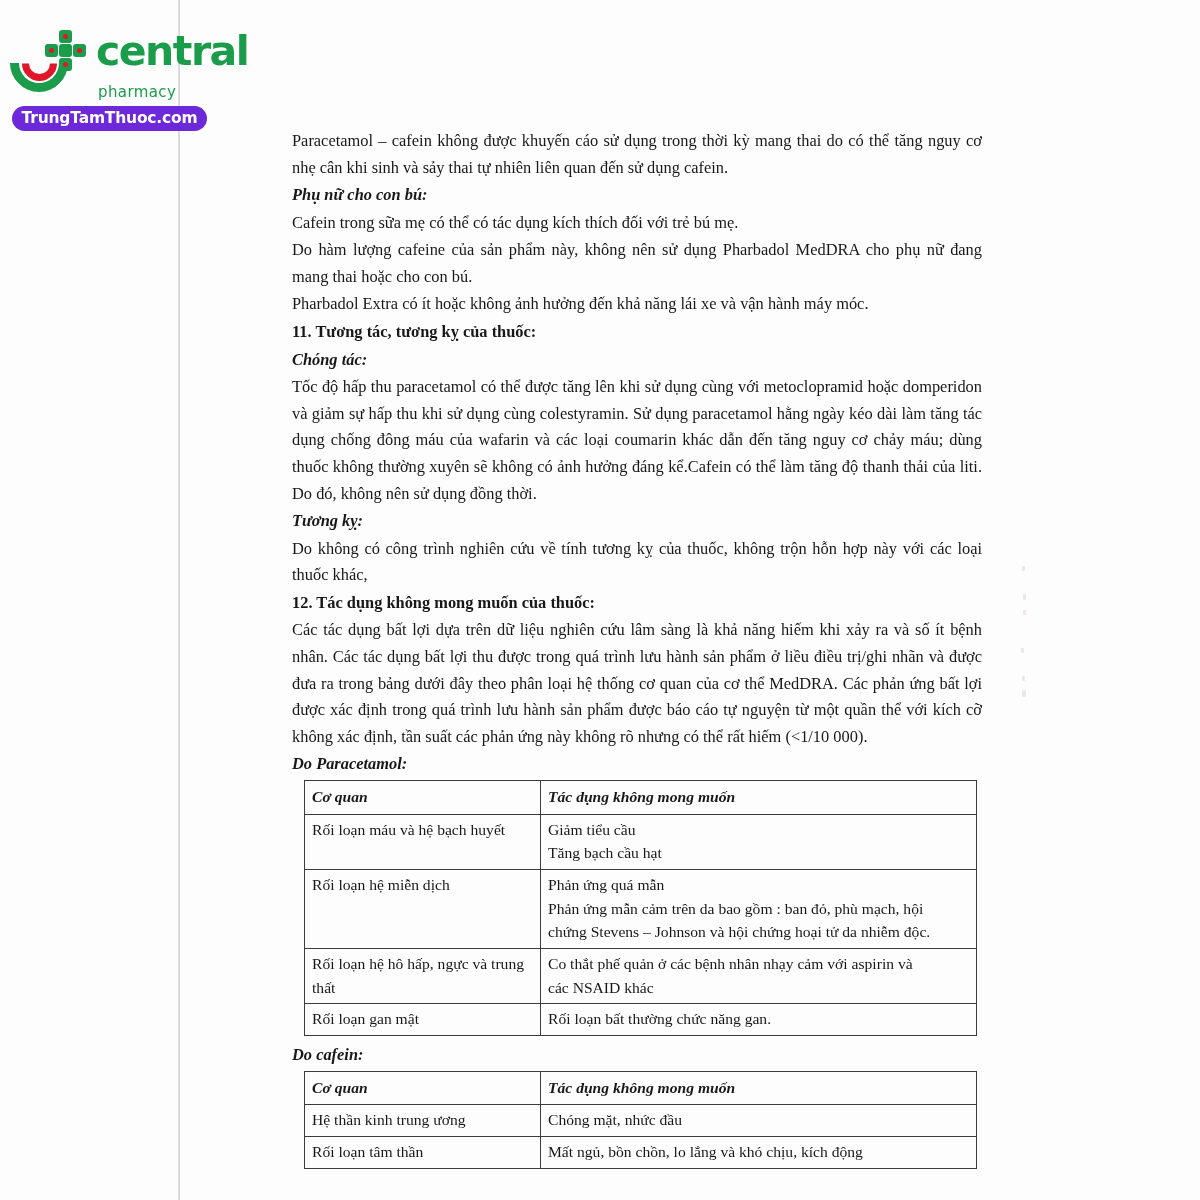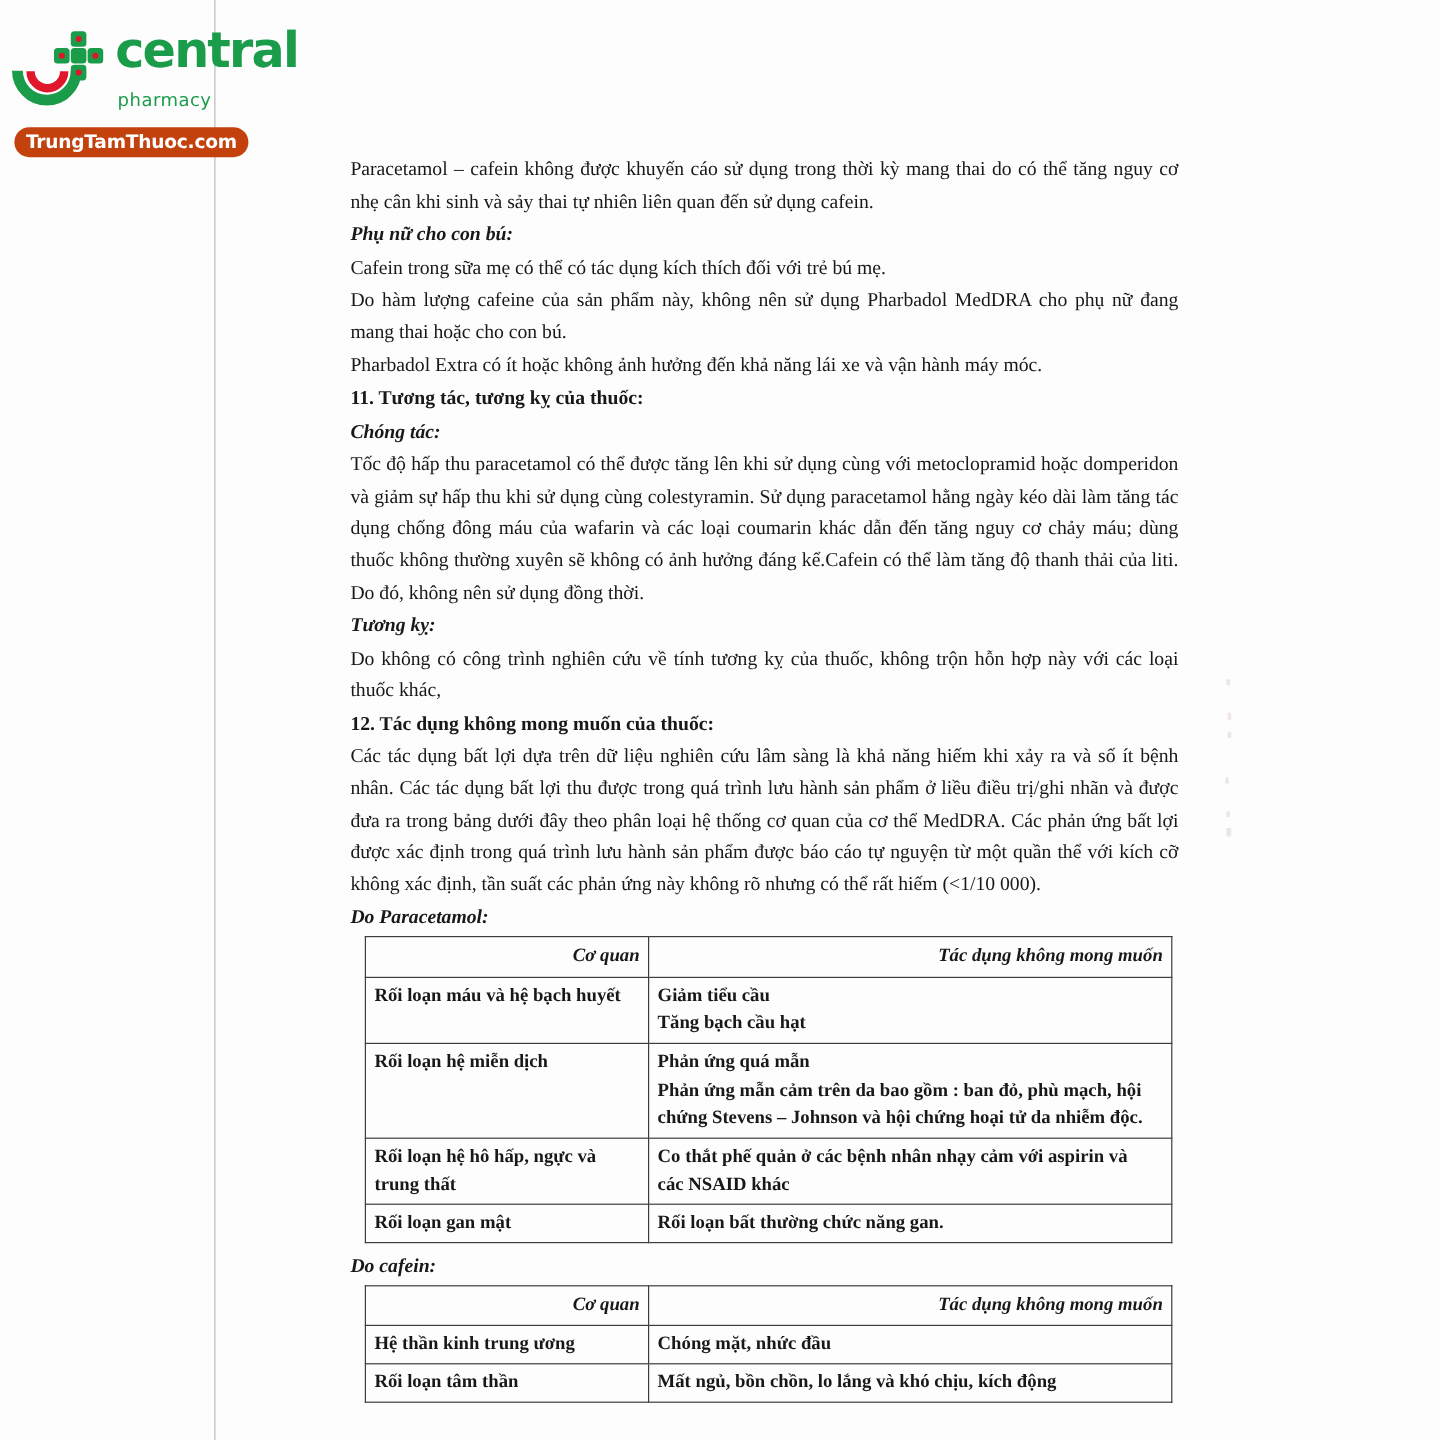--- a/index.html
+++ b/index.html
@@ -37,21 +37,21 @@
 
   
   #brand {
     position: absolute;
     left: 8px;
     top: 22px;
     width: 212px;
   }
   #logo-row {
     display: flex;
-    align-items: flex-start;
+    align-items: flex-end;
     gap: 6px;
     height: 78px;
   }
   .logo-mark {
     width: 82px;
     height: 74px;
     position: relative;
     flex: 0 0 auto;
   }
   
@@ -121,21 +121,21 @@
     letter-spacing: .4px;
     display: block;
     margin-top: 13px;
     margin-left: 2px;
   }
   #ribbon {
     margin-top: 6px;
     margin-left: 4px;
     width: 195px;
     height: 25px;
-    background: #c2410c;
+    background: #6d28d9;
     border-radius: 13px;
     color: #ffffff;
     font-family: "DejaVu Sans", sans-serif;
     font-weight: 700;
     font-size: 15.5px;
     line-height: 25px;
     text-align: center;
     letter-spacing: -0.2px;
   }
 
@@ -176,24 +176,24 @@
     width: 673px;
     margin: 2px 0 6px 12px;
     font-size: 15.6px;
     line-height: 1.52;
   }
   table.adr td, table.adr th {
     border: 1.3px solid #3c3c3c;
     padding: 3px 7px 4px 7px;
     vertical-align: top;
     text-align: left;
-    font-weight: bold;
+    font-weight: normal;
   }
   table.adr th {
-    text-align: right;
+    text-align: left;
     font-style: italic;
     font-weight: bold;
     padding: 4px 7px 5px 7px;
   }
   table.adr col.c1 { width: 236px; }
   table.adr col.c2 { width: auto; }
   .cellline { display: block; }
 
   
   .speck {

